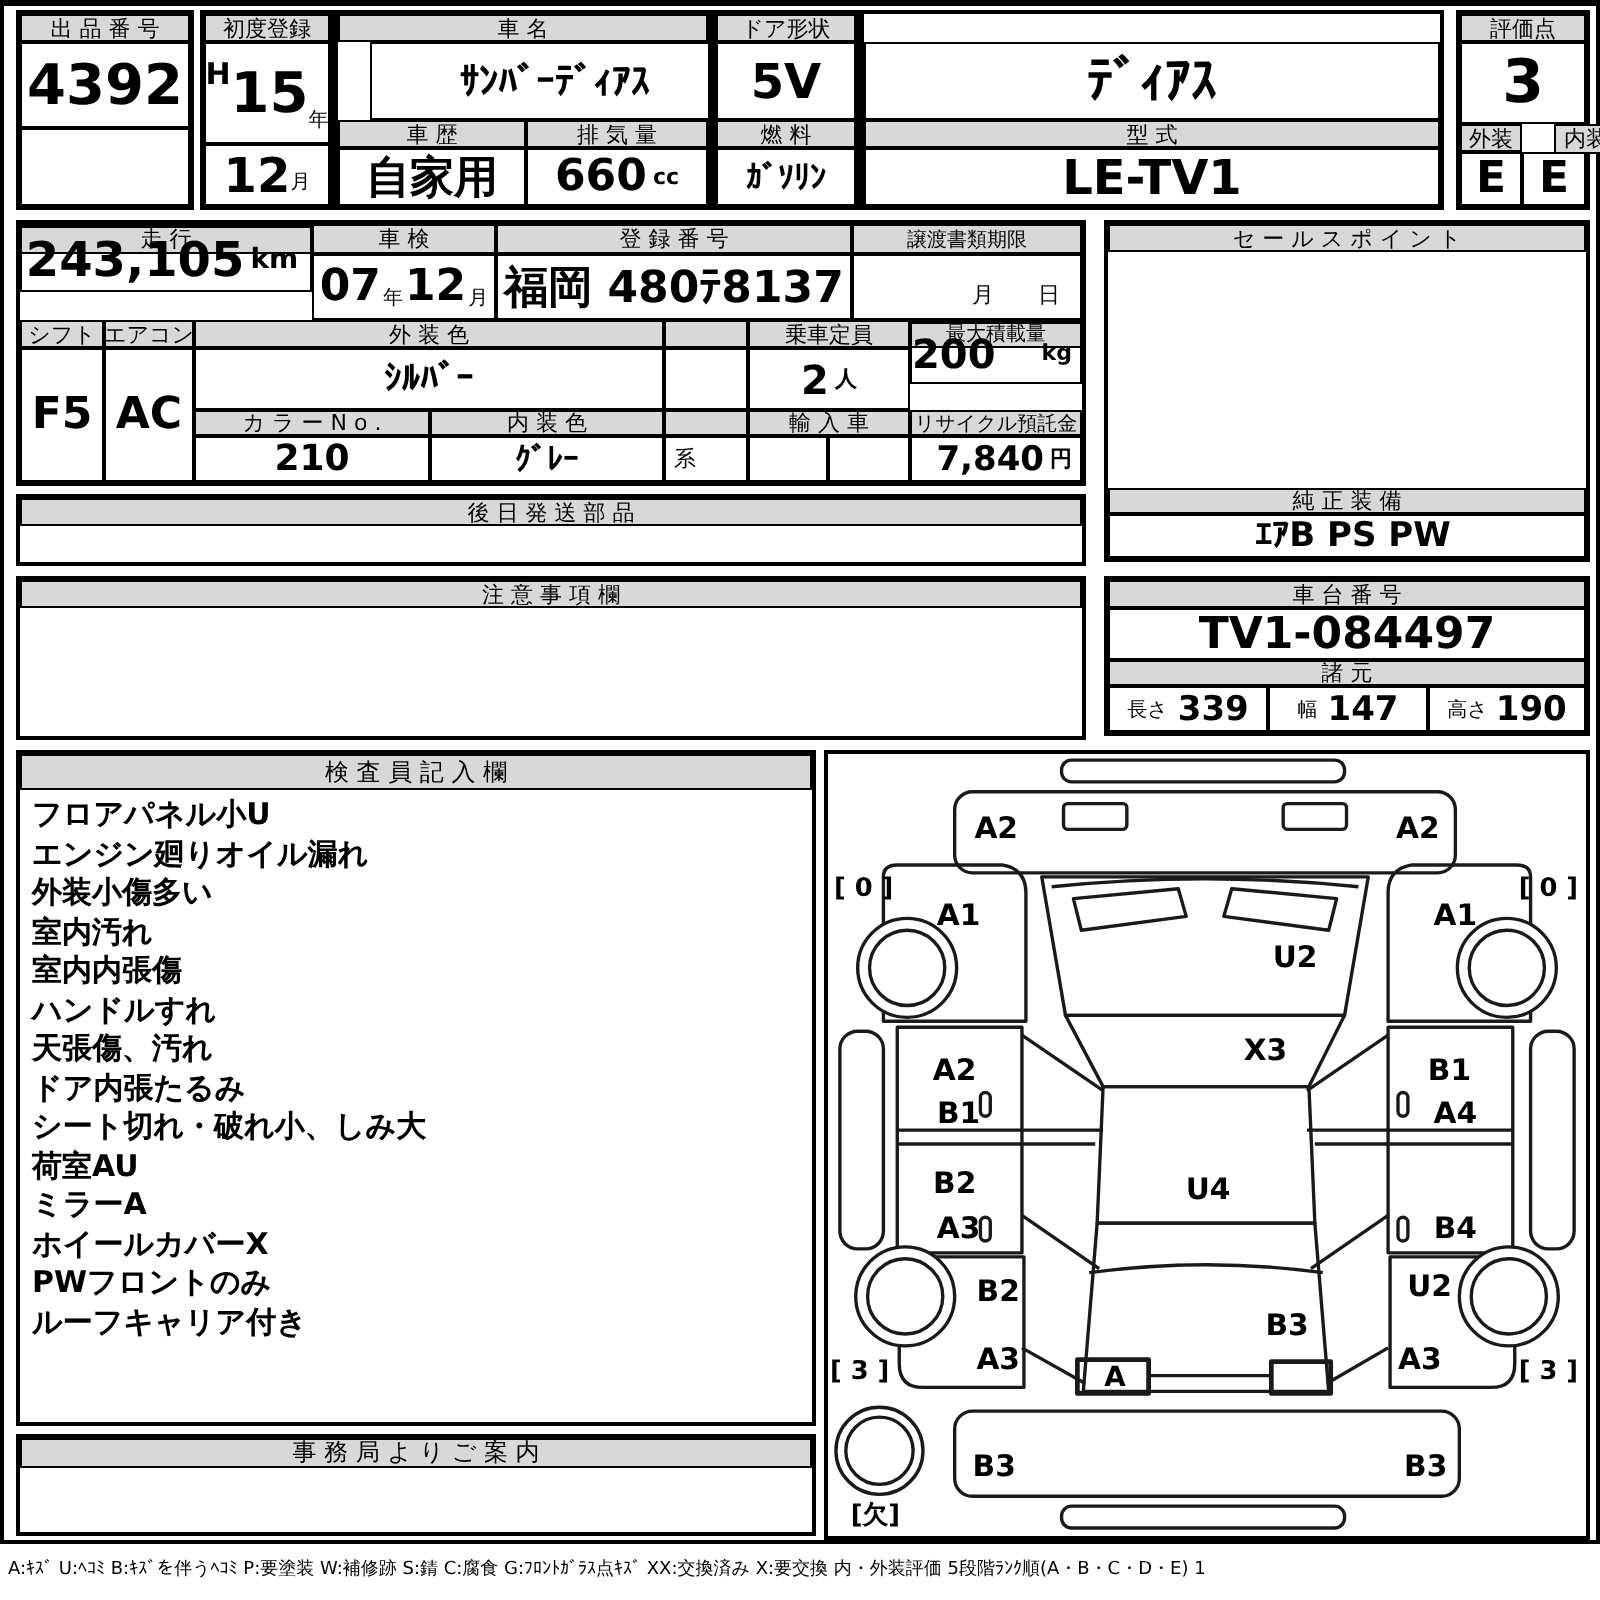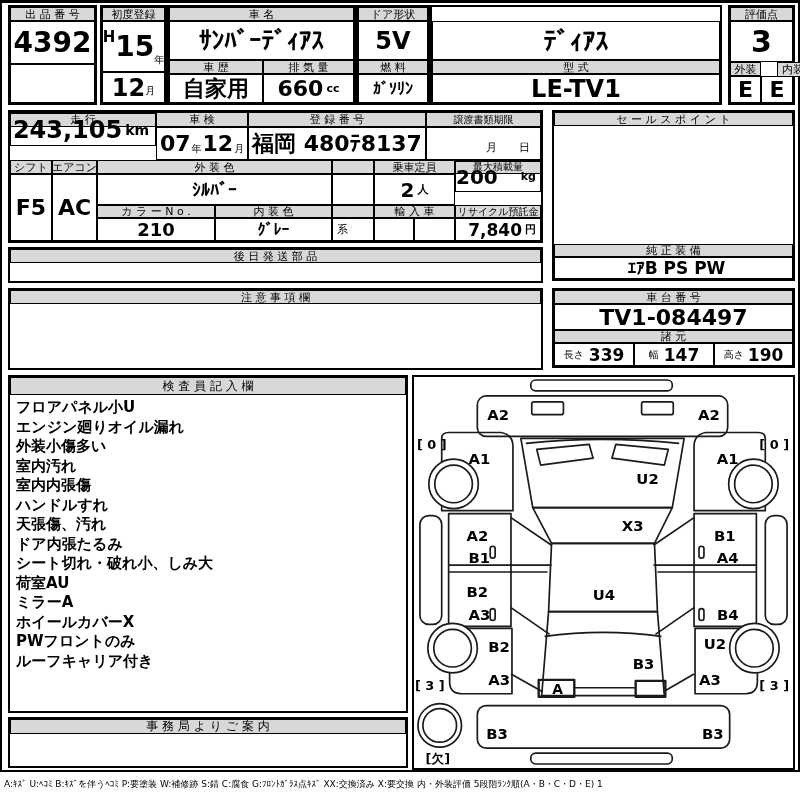--- a/index.html
+++ b/index.html
@@ -47,21 +47,21 @@
       <span style="font-size:10px;align-self:flex-end;margin-bottom:4px">年</span>
   </div>
   <div class="cell" style="left:0;top:65px;width:63px;height:31px">
     <span class="b" style="font-size:24px">12</span>
       <span style="font-size:10px;align-self:flex-end;margin-bottom:4px">月</span>
   </div>
 </div>
 
 <div class="box" style="left:167px;top:5px;width:189px;height:100px">
   <div class="cell hd" style="left:0;top:0;width:185px;height:14px">車 名</div>
-  <div class="cell" style="left:0;top:14px;width:185px;height:39px;font-size:25px">
+  <div class="cell" style="left:16px;top:14px;width:185px;height:39px;font-size:19px">
       <span class="b">ｻﾝﾊﾞｰﾃﾞｨｱｽ</span>
     </div>
   <div class="cell hd" style="left:0;top:53px;width:94px;height:14px">車 歴</div>
   <div class="cell hd" style="left:94px;top:53px;width:91px;height:14px">排 気 量</div>
   <div class="cell v22" style="left:0;top:67px;width:94px;height:29px">自家用</div>
   <div class="cell" style="left:94px;top:67px;width:91px;height:29px">
     <span class="v22">660</span>
       <span class="unit">cc</span>
   </div>
 </div>

